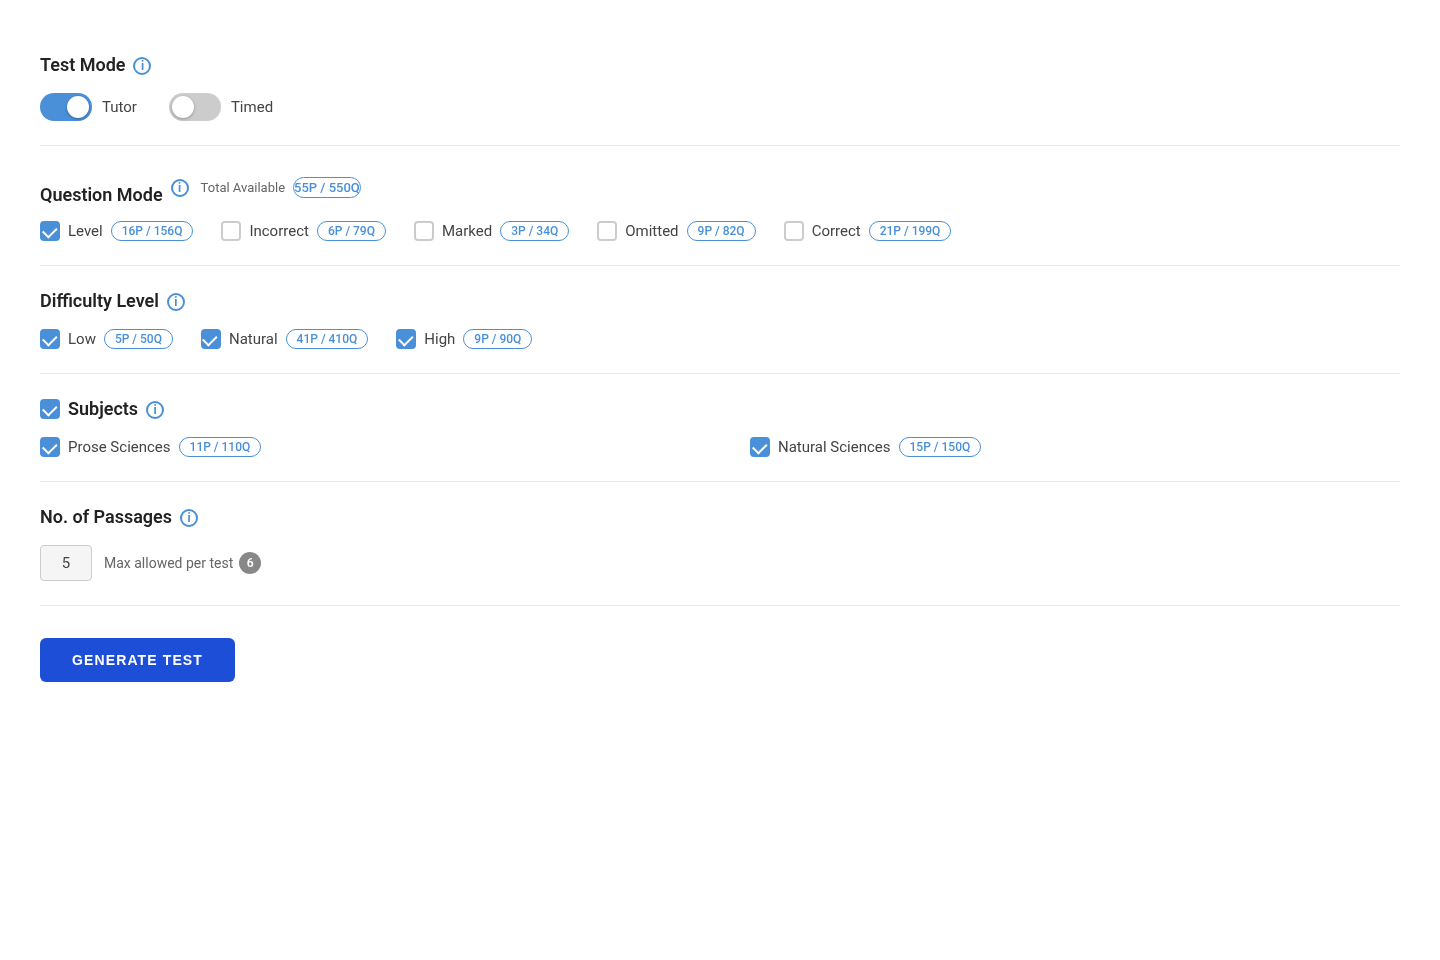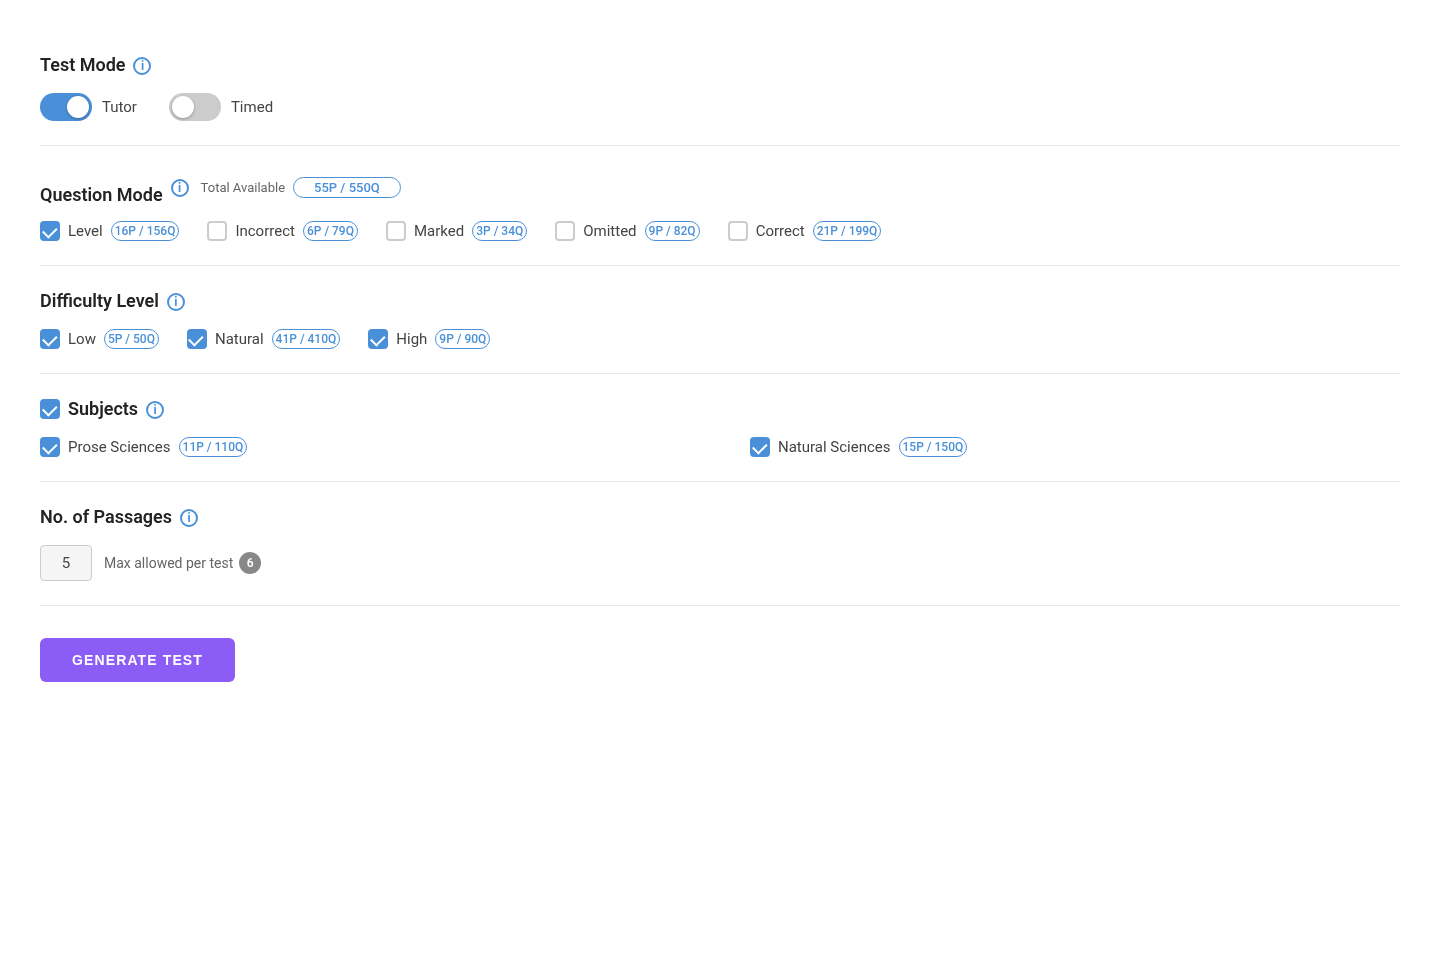--- a/index.html
+++ b/index.html
@@ -96,21 +96,21 @@
     }
     .total-available {
       font-size: 13px;
       font-weight: 400;
       color: #666;
       margin-left: 4px;
     }
     .total-badge {
       border: 1px solid #4a90d9;
       border-radius: 12px;
-      padding: 2px 20px;
+      padding: 2px 0;
       font-size: 13px;
       color: #4a90d9;
       font-weight: 500;
     }
 
     .options-row {
       display: flex;
       align-items: center;
       gap: 28px;
       flex-wrap: wrap;
@@ -121,21 +121,21 @@
       gap: 8px;
       cursor: pointer;
     }
     .option-label {
       font-size: 15px;
       color: #444;
     }
     .count-badge {
       border: 1px solid #4a90d9;
       border-radius: 12px;
-      padding: 2px 3px;
+      padding: 2px 10px;
       font-size: 12px;
       color: #4a90d9;
       font-weight: 500;
       white-space: nowrap;
     }
 
     
     .cb {
       width: 20px;
       height: 20px;
@@ -208,21 +208,21 @@
       display: inline-flex;
       align-items: center;
       justify-content: center;
       font-size: 12px;
       font-weight: 600;
     }
 
     
     .generate-btn {
       margin-top: 8px;
-      background: #8b5cf6;
+      background: #1d4ed8;
       color: #fff;
       border: none;
       border-radius: 6px;
       padding: 14px 32px;
       font-size: 14px;
       font-weight: 700;
       letter-spacing: 0.08em;
       cursor: pointer;
       text-transform: uppercase;
     }

